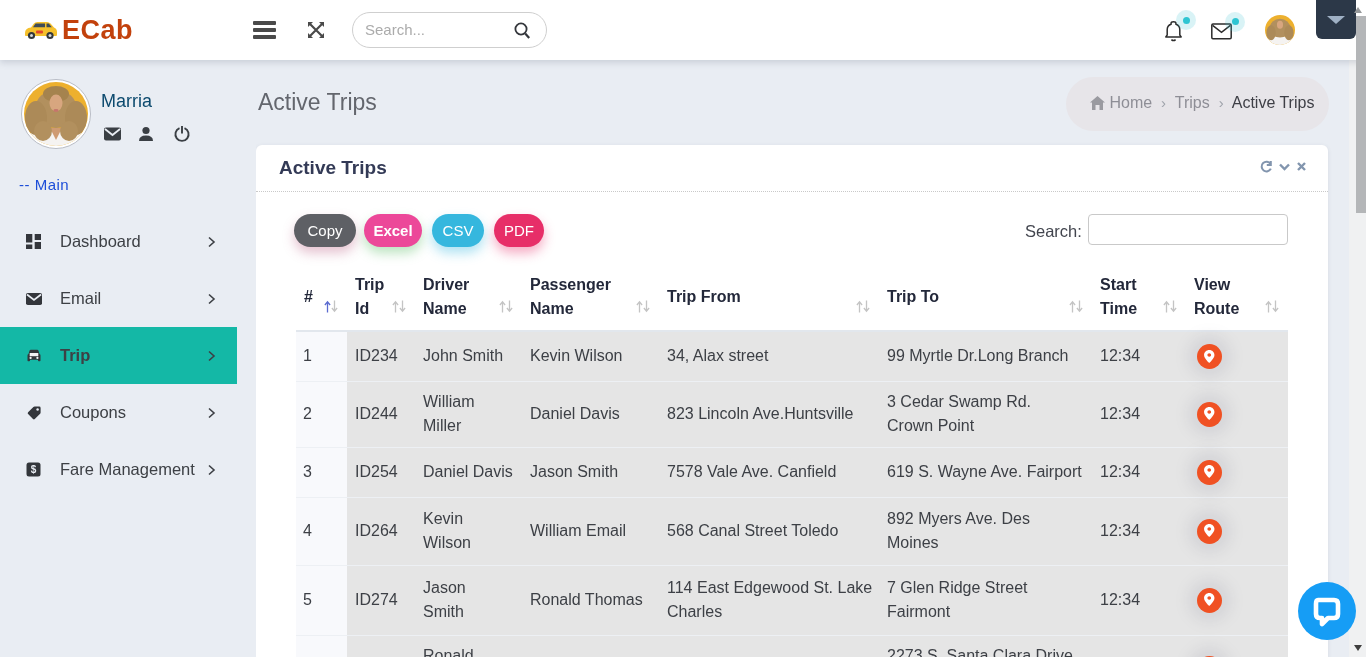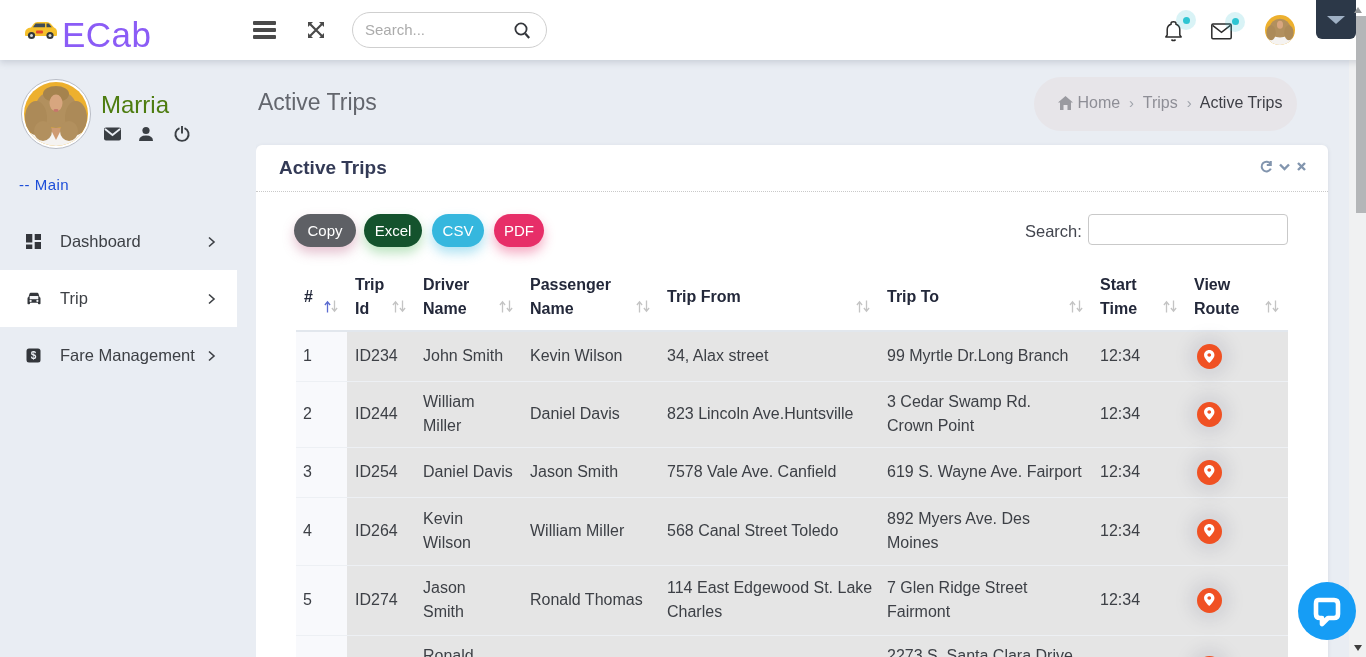--- a/index.html
+++ b/index.html
@@ -1,61 +1,61 @@
 <!DOCTYPE html>
 <html><head>
 <meta charset="utf-8">
 <style>
 *{margin:0;padding:0;box-sizing:border-box;}
 html,body{width:1366px;height:657px;overflow:hidden;}
 body{font-family:"Liberation Sans",sans-serif;background:#e9edf3;position:relative;}
 
 .navbar{position:absolute;left:0;top:0;width:1366px;height:60px;background:#fff;z-index:30;box-shadow:0 3px 6px rgba(100,110,130,0.22);}
 .logo{position:absolute;left:23px;top:21px;width:35px;height:19px;}
-.logotext{position:absolute;left:62px;top:15px;font-size:35px;font-weight:400;color:#8b5cf6;letter-spacing:0.5px;}
+.logotext{position:absolute;left:62px;top:15px;font-size:27px;font-weight:700;color:#c2410c;letter-spacing:0.5px;}
 .hamb{position:absolute;left:253px;top:21px;width:23px;height:18px;}
 .hamb div{height:3.6px;background:#4a4a4a;border-radius:1px;margin-bottom:3.6px;}
 .expand{position:absolute;left:306px;top:20px;width:20px;height:20px;}
 .searchpill{position:absolute;left:352px;top:12px;width:195px;height:36px;border:1px solid #cfcfcf;border-radius:18px;background:#fff;}
 .searchpill .ph{position:absolute;left:12px;top:7.5px;font-size:15px;color:#ababab;}
 .searchpill svg{position:absolute;right:15px;top:8px;}
 .bellwrap{position:absolute;left:1164px;top:20px;}
 .mailwrap{position:absolute;left:1211px;top:22.5px;}
 .badge{position:absolute;width:20px;height:20px;border-radius:50%;background:rgba(64,196,212,0.20);}
 .badge i{position:absolute;left:6.5px;top:6.5px;width:7px;height:7px;border-radius:50%;background:#2fc5d2;}
 .avatart{position:absolute;left:1265px;top:15px;width:30px;height:30px;border-radius:50%;overflow:hidden;}
 .navybtn{position:absolute;left:1316px;top:0;width:40px;height:39px;background:#2c3848;border-radius:0 0 6px 6px;}
 .navybtn:after{content:"";position:absolute;left:11px;top:16px;border-left:9px solid transparent;border-right:9px solid transparent;border-top:8px solid #9fb0c4;}
 
 .sidebar{position:absolute;left:0;top:60px;width:256px;height:597px;background:#e9edf3;z-index:10;}
 .pavatar{position:absolute;left:21px;top:19px;width:70px;height:70px;border-radius:50%;background:#fff;border:1px solid #b9bdc6;}
 .pavatar .inner{position:absolute;left:2px;top:2px;width:64px;height:64px;border-radius:50%;overflow:hidden;}
-.pname{position:absolute;left:101px;top:31px;font-size:24px;color:#4d7c0f;}
+.pname{position:absolute;left:101px;top:31px;font-size:18px;color:#0c4a6e;}
 .picons{position:absolute;left:104px;top:66px;}
 .mainlbl{position:absolute;left:19px;top:116px;font-size:15px;color:#1d4ed8;letter-spacing:0.5px;}
 .menu{position:absolute;left:0;top:153px;width:256px;}
 .mitem{position:relative;height:57px;width:308px;}
-.mitem.active{background:#ffffff;width:237px;}
+.mitem.active{background:#14b8a6;width:237px;font-weight:bold;}
 .mitem .micon{position:absolute;left:26px;top:50%;margin-top:-8px;width:16px;height:16px;}
 .mitem .mlabel{position:absolute;left:60px;top:50%;margin-top:-10px;font-size:16.5px;color:#3d4045;}
 .mitem .chev{position:absolute;left:204px;top:50%;margin-top:-7px;width:14px;height:14px;}
 
 .ptitle{position:absolute;left:258px;top:89px;font-size:23px;color:#63666d;z-index:5;}
-.bcrumb{position:absolute;left:1034px;top:77px;width:263px;height:54px;background:#e7e5e9;border-radius:27px;z-index:5;font-size:16px;color:#8e8e96;}
+.bcrumb{position:absolute;left:1066px;top:77px;width:263px;height:54px;background:#e7e5e9;border-radius:27px;z-index:5;font-size:16px;color:#8e8e96;}
 .bcrumb .in{position:absolute;left:24px;top:17px;white-space:nowrap;}
 .bcrumb .dark{color:#3e3f46;}
 .bcrumb .sep{color:#9fa3ab;padding:0 4.5px;font-size:15px;}
 .card{position:absolute;left:256px;top:145px;width:1072px;height:560px;background:#fff;border-radius:6px;box-shadow:0 1px 4px rgba(60,70,90,0.10);z-index:5;}
 .chead{position:absolute;left:0;top:0;width:100%;height:47px;border-bottom:1.5px dotted #c9c9c9;}
 .chead .t{position:absolute;left:23px;top:11.5px;font-size:19px;font-weight:700;color:#333a56;}
 .ctools{position:absolute;right:18px;top:15px;color:#8295ae;}
 
 .btn{position:absolute;top:69px;height:33px;border-radius:17px;color:#fff;font-size:15px;text-align:center;line-height:33px;font-weight:400;}
 .b-copy{left:38px;width:62px;background:#5e6065;box-shadow:0 6px 12px rgba(180,80,120,0.35);}
-.b-excel{left:108px;width:58px;background:#14532d;box-shadow:0 6px 12px rgba(85,185,96,0.40);}
+.b-excel{left:108px;width:58px;background:#ec4899;box-shadow:0 6px 12px rgba(85,185,96,0.40);font-weight:bold;}
 .b-csv{left:176px;width:52px;background:#35b7de;box-shadow:0 6px 12px rgba(53,183,222,0.40);}
 .b-pdf{left:238px;width:50px;background:#e72e68;box-shadow:0 6px 12px rgba(231,46,104,0.40);}
 .slabel{position:absolute;left:769px;top:77px;font-size:16.5px;color:#42454e;}
 .sinput{position:absolute;left:832px;top:69px;width:200px;height:31px;border:1px solid #c9c9c9;border-radius:4px;background:#fff;}
 
 table{position:absolute;left:40px;top:118px;width:992px;border-collapse:collapse;table-layout:fixed;}
 th{font-size:16px;font-weight:700;color:#23283a;text-align:left;vertical-align:middle;position:relative;line-height:24px;padding:0 14px 0 8px;border-bottom:2px solid #e2e7ed;}
 td{white-space:nowrap;font-size:16px;color:#3d4046;line-height:24.5px;vertical-align:middle;padding:0 8px;border-bottom:1px solid #edf0f4;background:#e5e5e5;}
 td.first{background:#f8f9fc;padding-left:7px;}
 tr.hrow{height:68px;}
@@ -107,28 +107,48 @@
             <rect x="0" y="0" width="6.3" height="8.5" fill="#33363b"></rect>
             <rect x="8.7" y="0" width="6.3" height="6" fill="#33363b"></rect>
             <rect x="0" y="10.5" width="6.3" height="4.5" fill="#33363b"></rect>
             <rect x="8.7" y="8" width="6.3" height="7" fill="#33363b"></rect>
           </svg></span>
         <span class="mlabel">Dashboard</span>
         <span class="chev"><svg width="14" height="14" viewBox="0 0 14 14">
             <path d="M5 2.5 L10 7 L5 11.5" stroke="#3d4045" stroke-width="1.6" fill="none"></path>
           </svg></span>
       </div>
+    <div class="mitem">
+        <span class="micon"><svg width="16" height="16" viewBox="0 0 16 16">
+            <rect x="0" y="2" width="16" height="12" rx="1.8" fill="#33363b"></rect>
+            <path d="M1 3.5 L8 9 L15 3.5" stroke="#e9edf3" stroke-width="1.7" fill="none"></path>
+          </svg></span>
+        <span class="mlabel">Email</span>
+        <span class="chev"><svg width="14" height="14" viewBox="0 0 14 14">
+            <path d="M5 2.5 L10 7 L5 11.5" stroke="#3d4045" stroke-width="1.6" fill="none"></path>
+          </svg></span>
+      </div>
     <div class="mitem active">
         <span class="micon"><svg width="16" height="16" viewBox="0 0 16 16">
             <path d="M2.5 6 L3.5 2.8 Q3.8 1.8 4.8 1.8 L11.2 1.8 Q12.2 1.8 12.5 2.8 L13.5 6 Q14.5 6.4 14.5 7.6 L14.5 12.5 Q14.5 13.3 13.7 13.3 L12.8 13.3 Q12 13.3 12 12.5 L12 11.8 L4 11.8 L4 12.5 Q4 13.3 3.2 13.3 L2.3 13.3 Q1.5 13.3 1.5 12.5 L1.5 7.6 Q1.5 6.4 2.5 6 Z" fill="#33363b"></path>
             <rect x="3.7" y="5" width="8.6" height="3.2" fill="#f2f3f5"></rect>
             <circle cx="4.6" cy="9.9" r="1.1" fill="#f2f3f5"></circle>
             <circle cx="11.4" cy="9.9" r="1.1" fill="#f2f3f5"></circle>
           </svg></span>
         <span class="mlabel">Trip</span>
+        <span class="chev"><svg width="14" height="14" viewBox="0 0 14 14">
+            <path d="M5 2.5 L10 7 L5 11.5" stroke="#3d4045" stroke-width="1.6" fill="none"></path>
+          </svg></span>
+      </div>
+    <div class="mitem">
+        <span class="micon"><svg width="16" height="16" viewBox="0 0 16 16">
+            <path d="M8.6 1.5 L13.2 1.5 Q14.6 1.5 14.6 2.9 L14.6 7.5 Q14.6 8.2 14.1 8.7 L8.8 14 Q7.9 14.9 7 14 L2.1 9.1 Q1.2 8.2 2.1 7.3 L7.4 2 Q7.9 1.5 8.6 1.5 Z" fill="#33363b"></path>
+            <circle cx="11.6" cy="4.6" r="1.25" fill="#e9edf3"></circle>
+          </svg></span>
+        <span class="mlabel">Coupons</span>
         <span class="chev"><svg width="14" height="14" viewBox="0 0 14 14">
             <path d="M5 2.5 L10 7 L5 11.5" stroke="#3d4045" stroke-width="1.6" fill="none"></path>
           </svg></span>
       </div>
     <div class="mitem">
         <span class="micon"><svg width="15" height="15" viewBox="0 0 15 15">
             <rect x="0.5" y="0.5" width="14" height="14" rx="2.5" fill="#33363b"></rect>
             <text x="7.5" y="11.2" font-family="Liberation Sans" font-size="10" font-weight="bold" fill="#e9edf3" text-anchor="middle">$</text>
           </svg></span>
         <span class="mlabel">Fare Management</span>
@@ -243,21 +263,21 @@
           <td>619 S. Wayne Ave. Fairport</td>
           <td>12:34</td>
           <td><span class="pin"><svg width="10.5" height="13" viewBox="0 0 12 15">
                 <path d="M6 0 C2.7 0 0 2.6 0 5.8 C0 10 6 15 6 15 C6 15 12 10 12 5.8 C12 2.6 9.3 0 6 0 Z M6 7.8 C4.8 7.8 3.9 6.9 3.9 5.8 C3.9 4.7 4.8 3.8 6 3.8 C7.2 3.8 8.1 4.7 8.1 5.8 C8.1 6.9 7.2 7.8 6 7.8 Z" fill="#fff"></path>
               </svg></span></td>
         </tr>
     <tr class="r2" style="height:68px">
           <td class="first">4</td>
           <td>ID264</td>
           <td>Kevin<br>Wilson</td>
-          <td>William Miller</td>
+          <td>William Email</td>
           <td>568 Canal Street Toledo</td>
           <td>892 Myers Ave. Des<br>Moines</td>
           <td>12:34</td>
           <td><span class="pin"><svg width="10.5" height="13" viewBox="0 0 12 15">
                 <path d="M6 0 C2.7 0 0 2.6 0 5.8 C0 10 6 15 6 15 C6 15 12 10 12 5.8 C12 2.6 9.3 0 6 0 Z M6 7.8 C4.8 7.8 3.9 6.9 3.9 5.8 C3.9 4.7 4.8 3.8 6 3.8 C7.2 3.8 8.1 4.7 8.1 5.8 C8.1 6.9 7.2 7.8 6 7.8 Z" fill="#fff"></path>
               </svg></span></td>
         </tr>
     <tr class="r2" style="height:70px">
           <td class="first">5</td>
           <td>ID274</td>

